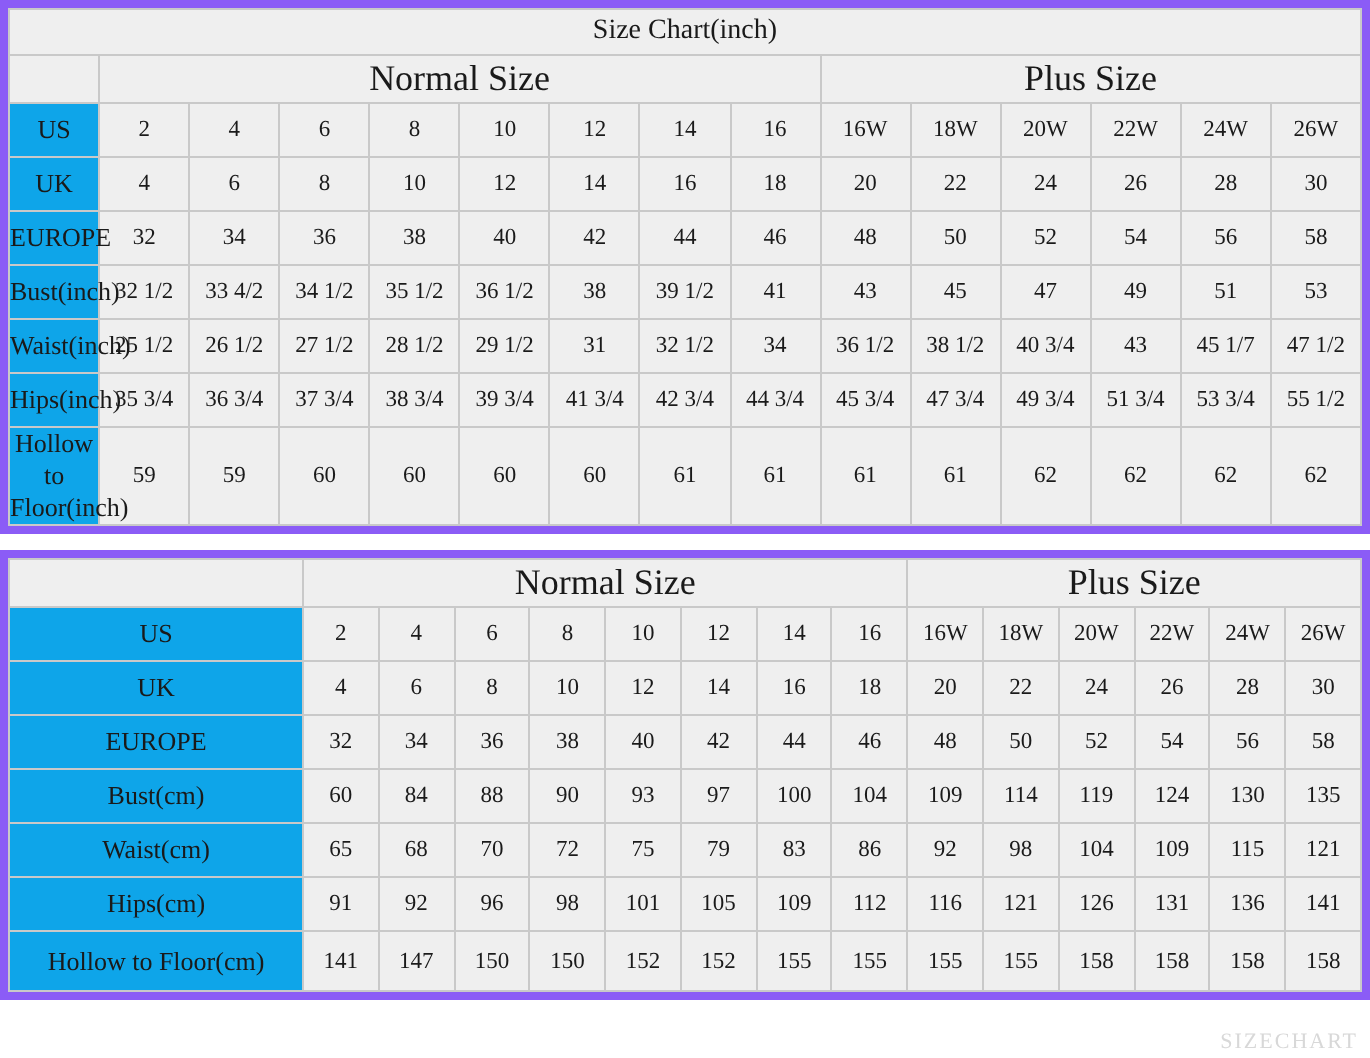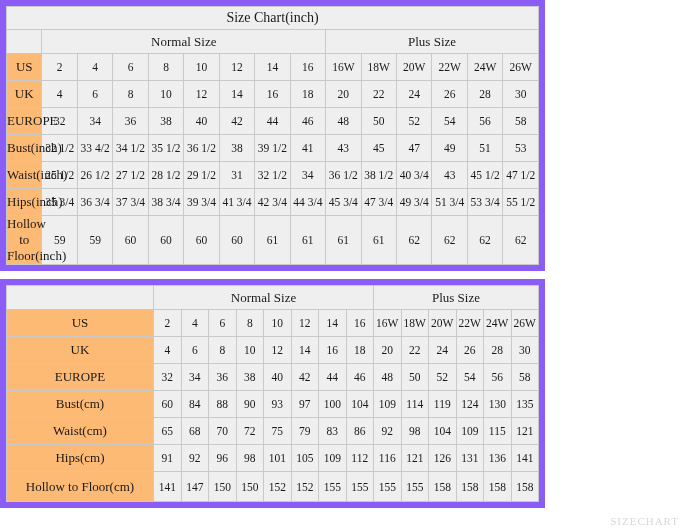--- a/index.html
+++ b/index.html
@@ -15,24 +15,24 @@
     overflow: hidden;
   }
   .page {
     width: 685px;
     height: 529px;
     position: relative;
     background: #ffffff;
     box-sizing: border-box;
   }
   .chart-block {
-    width: 545px;
+    width: 685px;
     box-sizing: border-box;
     background: #efefef;
-    border: 6px solid #8b5cf6;
+    border: 4px solid #8b5cf6;
   }
   .chart-block.second {
     margin-top: 8px;
   }
   table.size-table {
     width: 100%;
     border-collapse: collapse;
     table-layout: fixed;
     background: #efefef;
   }
@@ -47,26 +47,26 @@
   }
   .title-cell {
     font-size: 14px;
     height: 22px;
     background: #efefef;
     border-left: none;
     border-right: none;
     border-top: none;
   }
   .group-cell {
-    font-size: 13px;
+    font-size: 18px;
     height: 23px;
   }
   .rowlabel {
     font-size: 13px;
-    background: #fdba74;
+    background: #0ea5e9;
   }
   .datacell {
     font-size: 11.5px;
     background: #efefef;
   }
   tr.datarow td {
     height: 26px;
   }
   tr.datarow.tall td {
     height: 29px;
@@ -177,21 +177,21 @@
             <td class="datacell">27 1/2</td>
             <td class="datacell">28 1/2</td>
             <td class="datacell">29 1/2</td>
             <td class="datacell">31</td>
             <td class="datacell">32 1/2</td>
             <td class="datacell">34</td>
             <td class="datacell">36 1/2</td>
             <td class="datacell">38 1/2</td>
             <td class="datacell">40 3/4</td>
             <td class="datacell">43</td>
-            <td class="datacell">45 1/2</td>
+            <td class="datacell">45 1/7</td>
             <td class="datacell">47 1/2</td>
           </tr>
           <tr class="datarow">
             <td class="rowlabel col-label">Hips(inch)</td>
             <td class="datacell">35 3/4</td>
             <td class="datacell">36 3/4</td>
             <td class="datacell">37 3/4</td>
             <td class="datacell">38 3/4</td>
             <td class="datacell">39 3/4</td>
             <td class="datacell">41 3/4</td>

